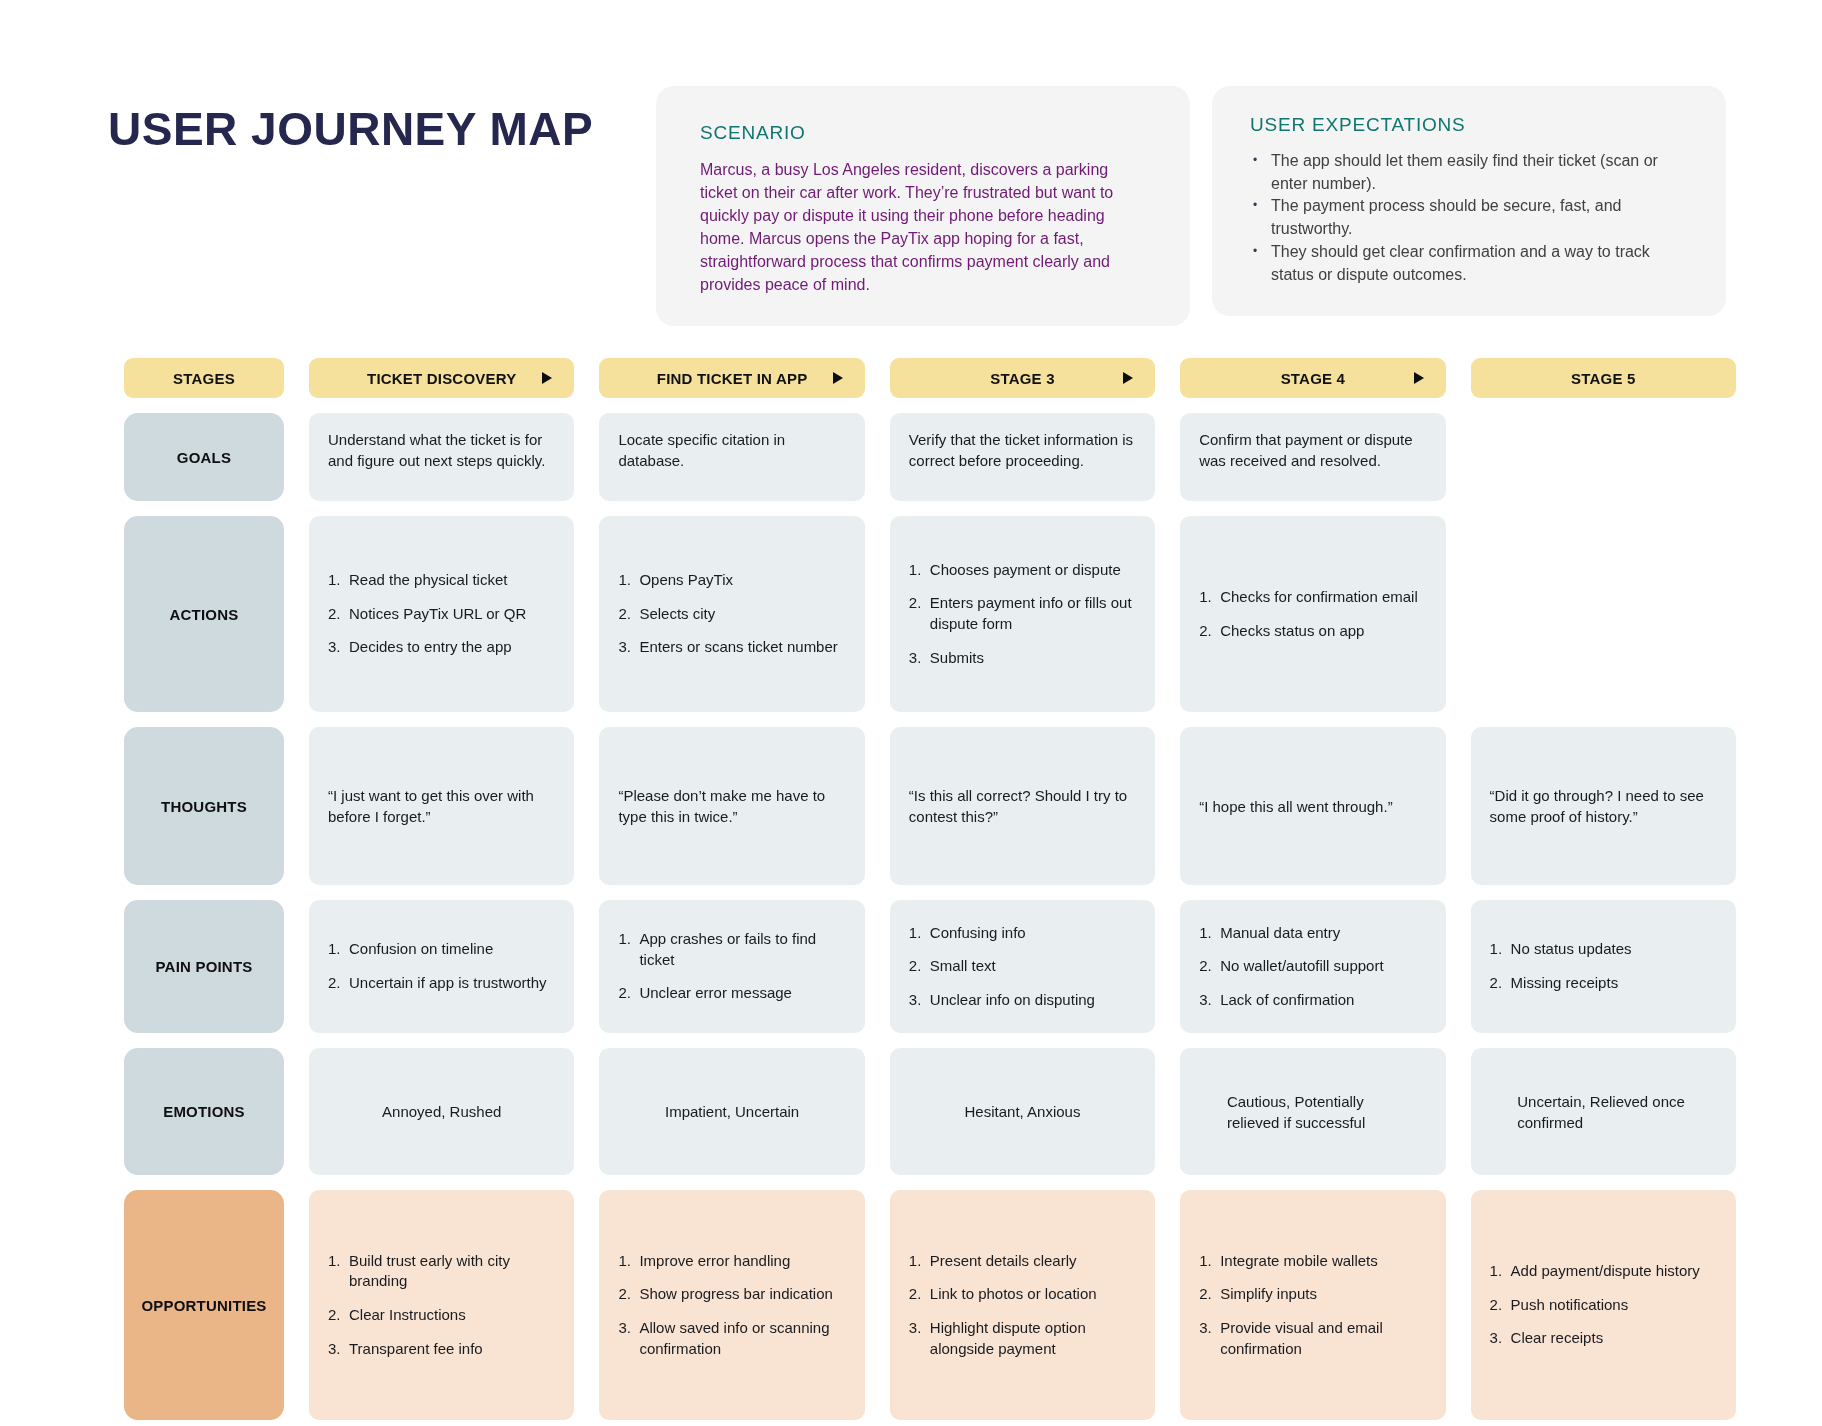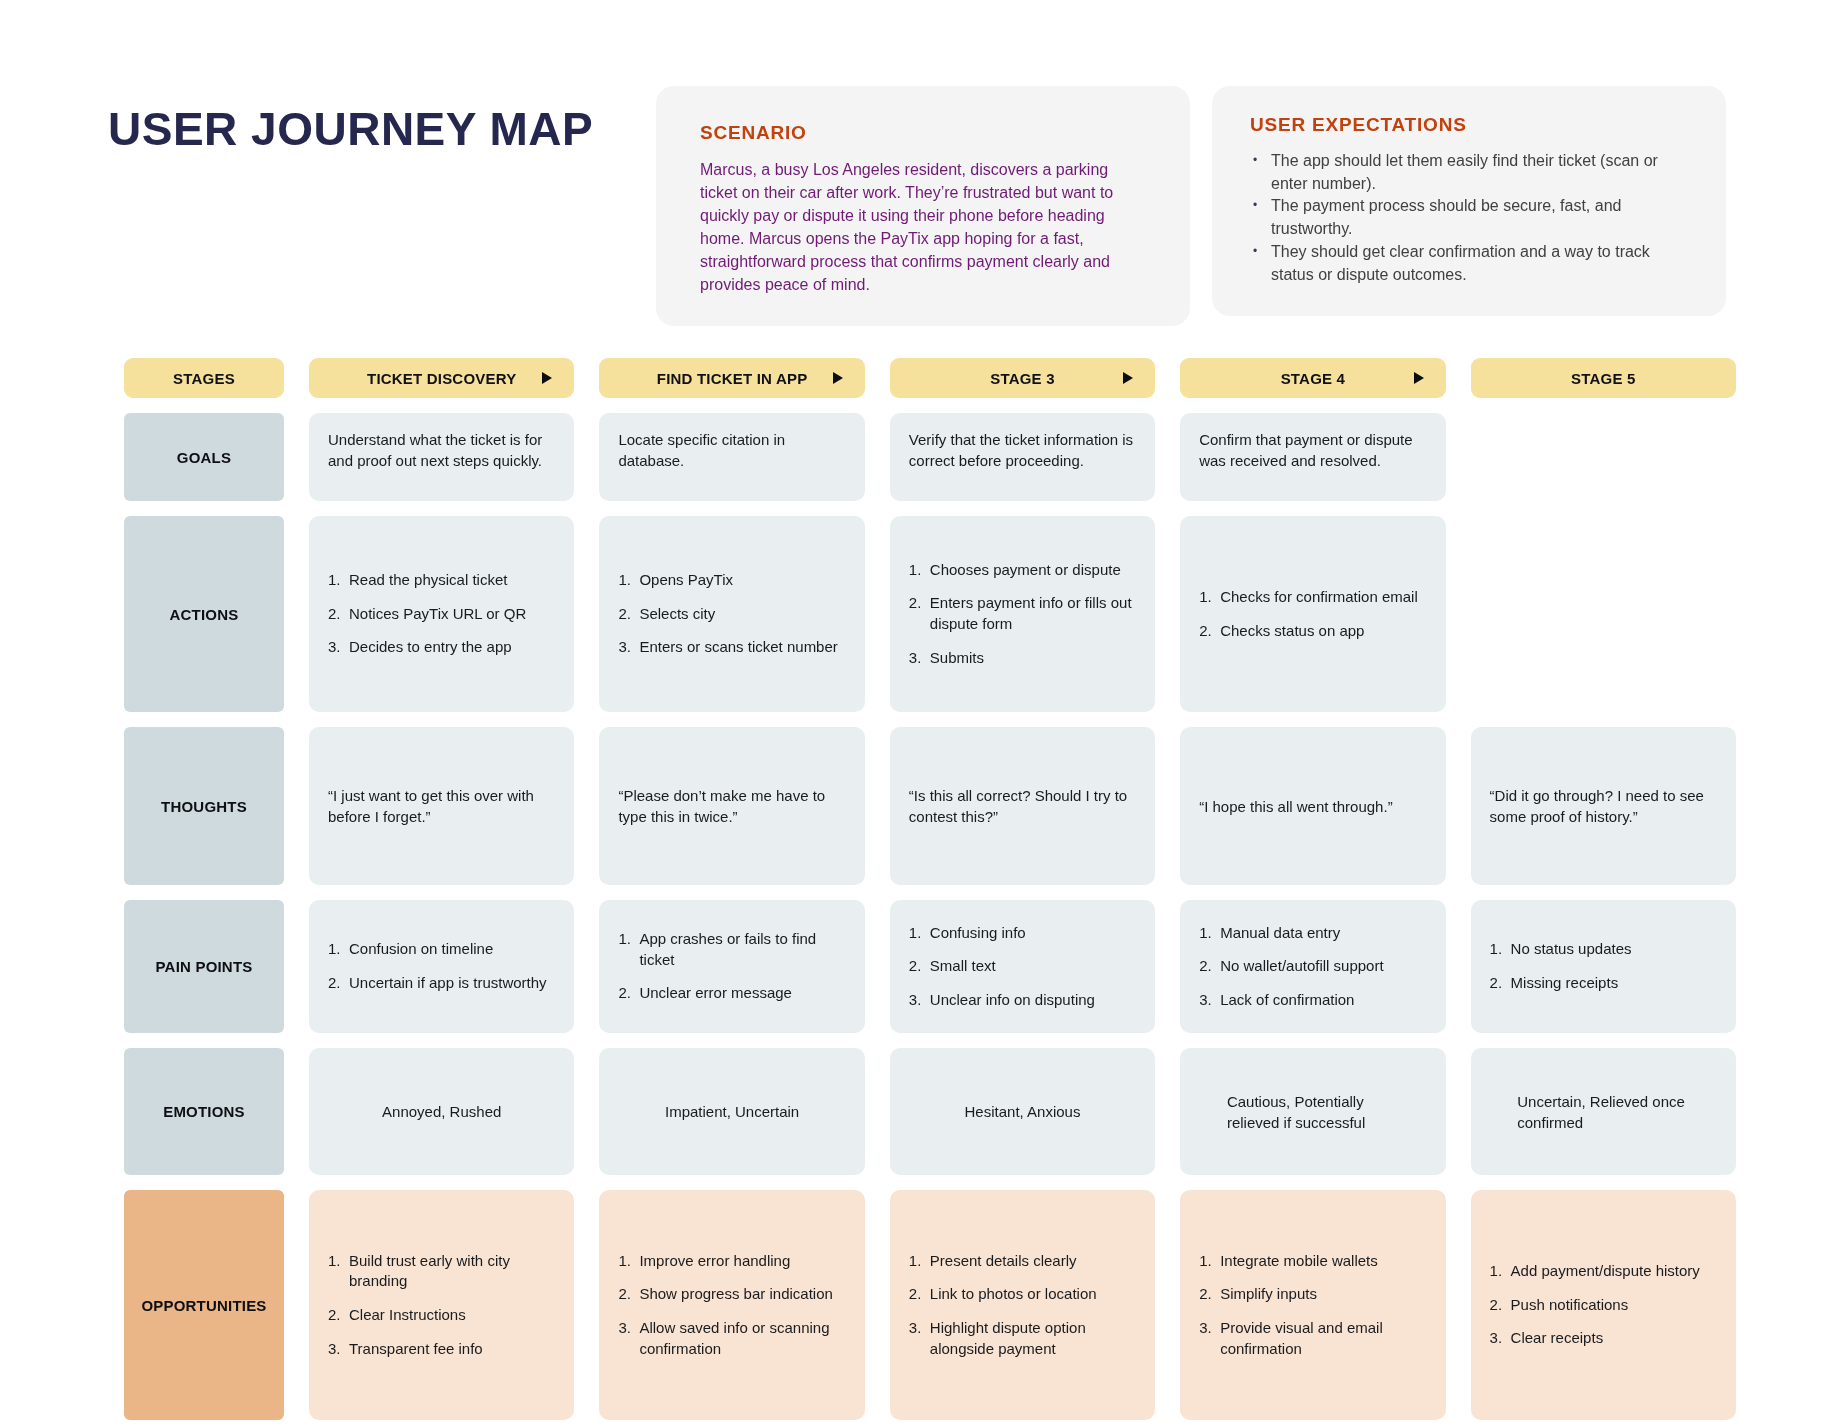--- a/index.html
+++ b/index.html
@@ -9,41 +9,41 @@
     font-family:"Liberation Sans","DejaVu Sans",sans-serif;
     margin-top:36px;
   }
 
   
   .header { position:absolute; left:108px; top:50px; width:1618px; display:flex; align-items:flex-start; }
   .title { flex:1 1 auto; margin-top:16px; font-size:46px; font-weight:700; color:#26274f; letter-spacing:.5px; }
   .box { background:#f4f4f5; border-radius:18px; box-sizing:border-box; }
   .box-scenario { width:534px; min-height:238px; padding:36px 44px 30px; margin-right:22px; }
   .box-expect   { width:514px; min-height:230px; padding:28px 38px 26px; }
-  .box h2 { margin:0 0 14px; font-size:19px; font-weight:700; letter-spacing:.8px; color:#c2410c; }
+  .box h2 { margin:0 0 14px; font-size:19px; font-weight:400; letter-spacing:.8px; color:#0f766e; }
   .box p  { margin:0; font-size:16px; line-height:1.44; color:#701a75; }
   .box ul { margin:0; padding:0; list-style:none; }
   .box li { position:relative; padding-left:21px; font-size:16px; line-height:1.42; color:#404040; }
   .box li::before { content:"•"; position:absolute; left:3px; top:2px; font-size:12px; color:#363b55; }
 
   
   .grid { position:absolute; left:124px; top:322px; width:1612px; display:flex; flex-direction:column; gap:15px; }
   .row  { display:grid; grid-template-columns:160px repeat(5,1fr); gap:25px; }
 
   .pill {
     position:relative; background:#f5e19b; border-radius:9px;
     display:flex; align-items:center; justify-content:center;
     font-size:15px; font-weight:700; letter-spacing:.2px; color:#101114;
     cursor:default;
   }
   .arrow { position:absolute; right:22px; width:0; height:0;
     border-left:10px solid #0d0e10; border-top:6px solid transparent; border-bottom:6px solid transparent; }
 
   .label-cell {
-    background:#cfdade; border-radius:6px;
+    background:#cfdade; border-radius:14px;
     display:flex; align-items:center; justify-content:center; text-align:center;
     font-size:15px; font-weight:700; letter-spacing:.2px; color:#0e0f12; padding:22px;
     box-sizing:border-box;
   }
   .label-cell.accent { background:#eab587; }
 
   .cell {
     background:#e9eff0; border-radius:10px; box-sizing:border-box;
     padding:16px 19px; display:flex; flex-direction:column; justify-content:flex-start;
   }
@@ -102,21 +102,21 @@
           <span>STAGE 4</span>
           <div class="arrow"></div>
         </div>
         <div class="pill">
           <span>STAGE 5</span>
         </div>
       </div>
       <div class="row r-top" style="grid-template-rows: minmax(88px, auto);">
         <div class="label-cell">GOALS</div>
         <div class="cell">
-          <p>Understand what the ticket is for and proof out next steps quickly.</p>
+          <p>Understand what the ticket is for and figure out next steps quickly.</p>
         </div>
         <div class="cell">
           <p>Locate specific citation in database.</p>
         </div>
         <div class="cell">
           <p>Verify that the ticket information is correct before proceeding.</p>
         </div>
         <div class="cell">
           <p>Confirm that payment or dispute was received and resolved.</p>
         </div>

